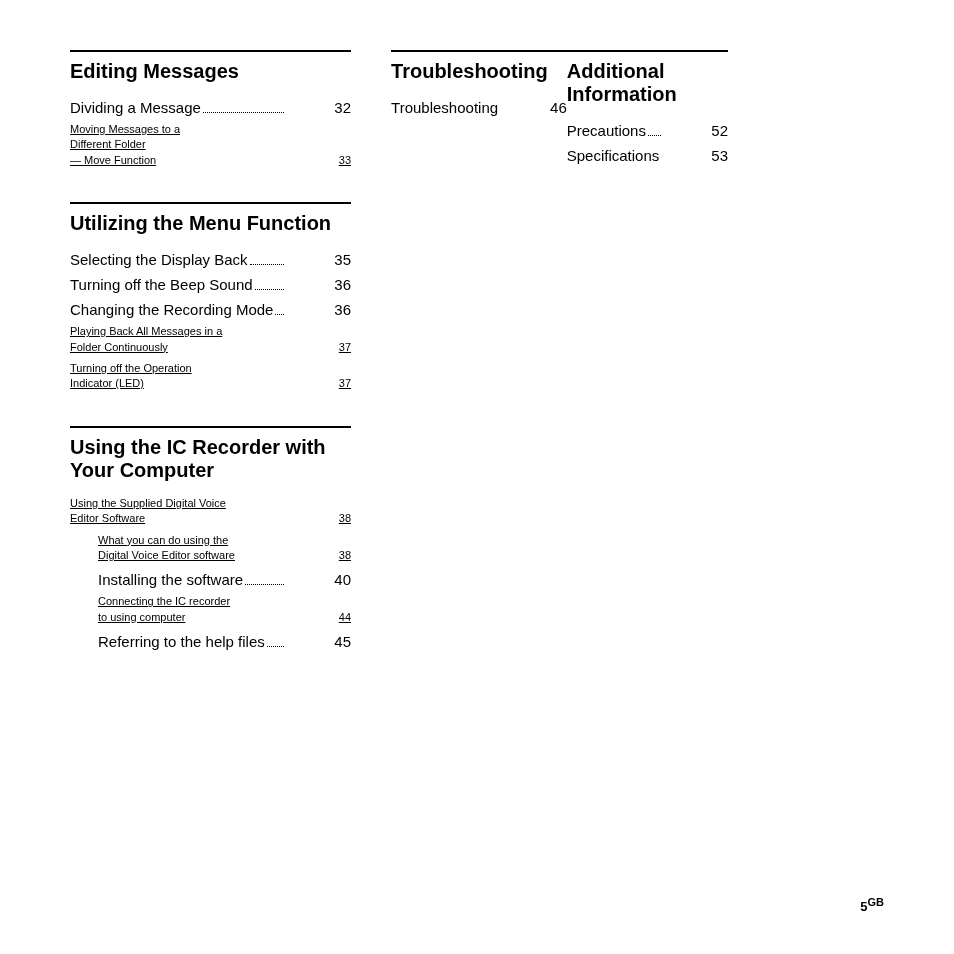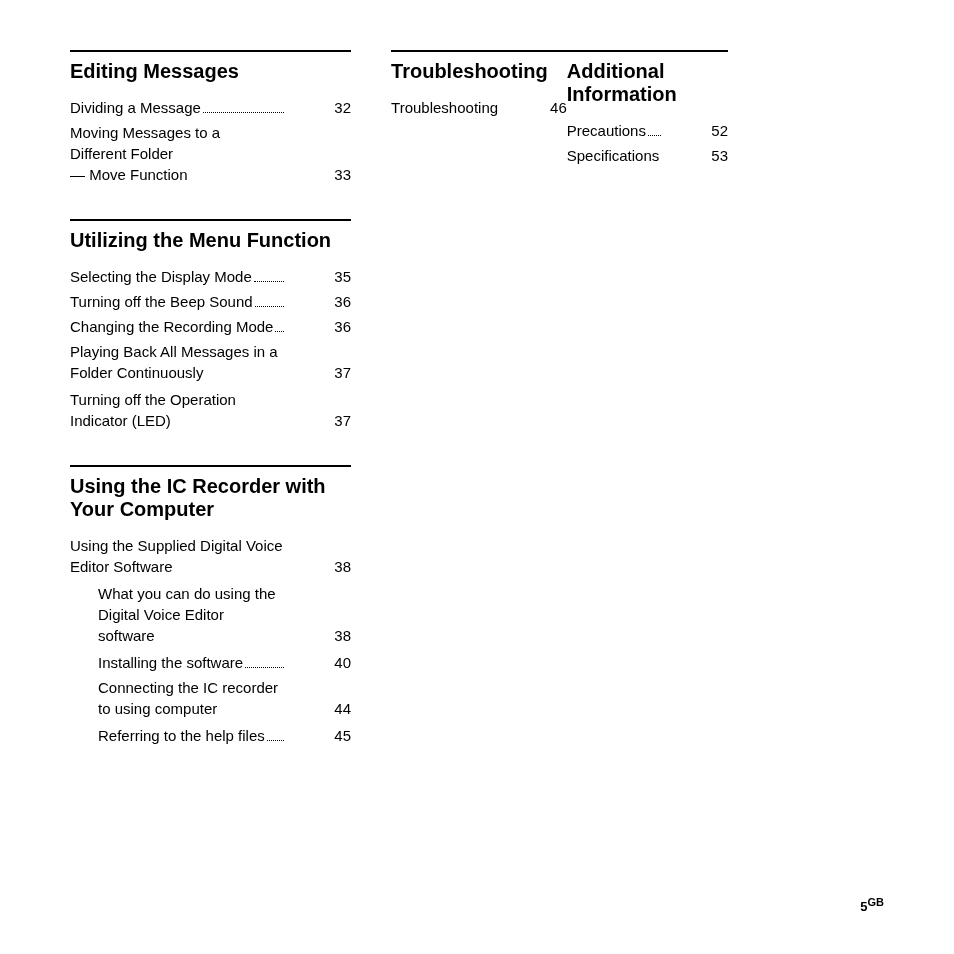--- a/index.html
+++ b/index.html
@@ -79,22 +79,23 @@
       border-bottom: 1.5px dotted #000;
     }
 
     .toc-line .num {
       white-space: nowrap;
       margin-left: 48px;
     }
 
     .toc-multiline-entry {
       margin-bottom: 6px;
-      font-size: 15px;
+      font-size: 11px;
       line-height: 1.4;
+      text-decoration: underline;
     }
 
     .toc-multiline-row {
       display: flex;
       align-items: flex-end;
       gap: 48px;
     }
 
     .toc-multiline-text {
       flex: 1;
@@ -140,21 +141,21 @@
         </div>
       </div>
     </div>
 
     <div class="section">
       <div class="section-header">
         <span class="section-title">Utilizing the Menu Function</span>
       </div>
 
       <div class="toc-line">
-        <span class="label">Selecting the Display Mode</span>
+        <span class="label">Selecting the Display Back</span>
         <span class="dots"></span>
         <span class="num">35</span>
       </div>
 
       <div class="toc-line">
         <span class="label">Turning off the Beep Sound</span>
         <span class="dots"></span>
         <span class="num">36</span>
       </div>
 

